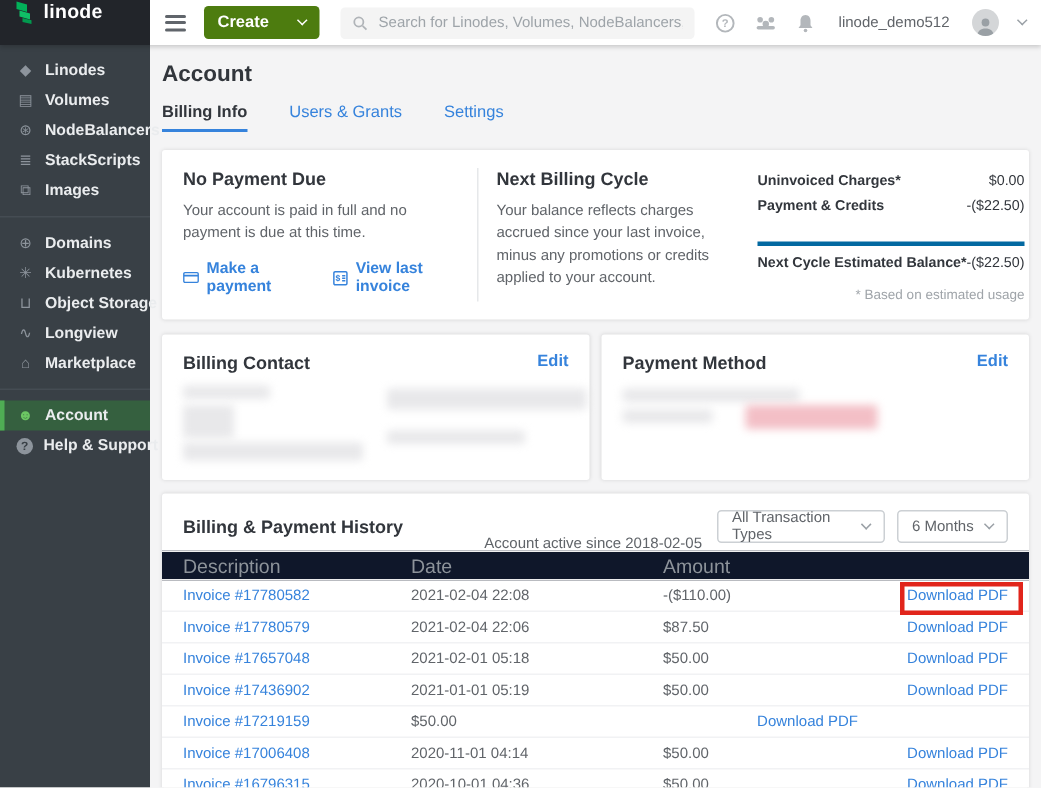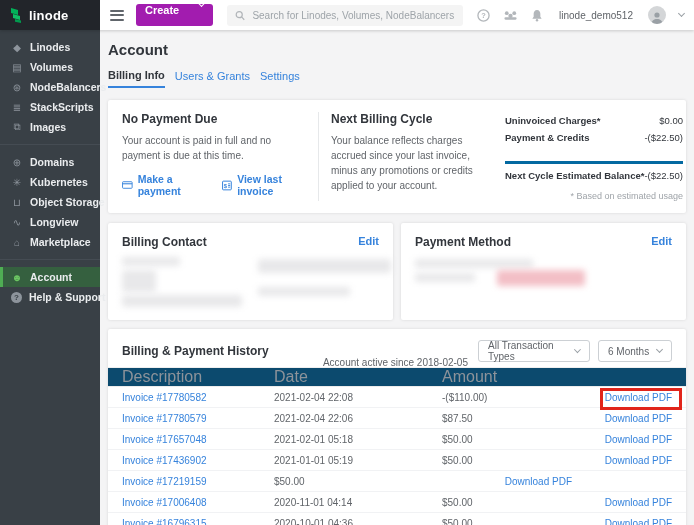--- a/index.html
+++ b/index.html
@@ -3,29 +3,29 @@
 <meta charset="utf-8">
 <style>
   * { margin:0; padding:0; box-sizing:border-box; }
   html,body { width:694px; height:525px; overflow:hidden; }
   body { font-family:"Liberation Sans", sans-serif; background:#f4f4f5; position:relative; }
   a { text-decoration:none; cursor:pointer; }
 
   
   .topbar { position:absolute; top:0; left:0; width:694px; height:30px; background:#fff;
             box-shadow:0 1px 3px rgba(0,0,0,.18); display:flex; align-items:center; z-index:10; }
-  .brand { width:100px; height:30px; background:#22252a; display:flex; align-items:center;
+  .brand { width:100px; height:30px; background:#22252a; display:flex; align-items:flex-start;
            padding-left:9px; gap:6px; flex:none; }
   .brand-name { color:#fff; font-weight:bold; font-size:13px; letter-spacing:.2px; }
   .hamburger { margin-left:10px; width:14px; height:11px; display:flex; flex-direction:column;
                justify-content:space-between; cursor:pointer; flex:none; }
   .hamburger span { height:2px; background:#60656b; border-radius:1px; }
-  .create-btn { margin-left:12px; background:#a21caf; color:#fff; font-size:11px; font-weight:bold;
+  .create-btn { margin-left:12px; background:#4d7c0f; color:#fff; font-size:11px; font-weight:bold;
                 height:22px; padding:0 9px; border:none; border-radius:3px; display:flex;
-                gap:20px; cursor:pointer; flex:none; }
+                align-items:center; gap:20px; cursor:pointer; flex:none; }
   .chev { width:5px; height:5px; border-right:1.5px solid currentColor; border-bottom:1.5px solid currentColor;
           transform:rotate(45deg); display:inline-block; margin-top:-3px; }
   .chev.gray { border-color:#9aa0a6; }
   .search-box { flex:1; margin:0 14px 0 14px; height:21px; background:#f4f4f4; border-radius:3px;
                 display:flex; align-items:center; padding:0 8px; gap:7px; }
   .search-box input { border:none; background:transparent; font-size:10px; color:#606469;
                       width:100%; outline:none; font-family:"Liberation Sans", sans-serif; }
   .search-box input::placeholder { color:#9ea4a9; }
   .top-icons { display:flex; align-items:center; gap:13px; margin-right:10px; flex:none; }
   .ticon { color:#b3b7bb; display:flex; align-items:center; cursor:pointer; }
@@ -42,21 +42,21 @@
   .side-item .s-icon { width:12px; color:#8d949c; font-size:10px; text-align:center; flex:none; }
   .side-item .s-label { font-size:10.5px; font-weight:bold; color:#eaecee; white-space:nowrap; }
   .side-item.active { background:#35603f; }
   .side-item.active::before { content:''; position:absolute; left:0; top:0; bottom:0; width:3px; background:#4fae54; }
   .side-item.active .s-icon { color:#6cc763; }
 
   
   .main { position:absolute; left:100px; top:30px; right:0; bottom:0; background:#f4f4f5;
           padding:8px 8px 0; overflow:hidden; }
   .page-title { font-size:15px; font-weight:bold; color:#32363c; margin:3px 0 11px; }
-  .tabs { display:flex; gap:10px; margin-bottom:12px;align-items:center; }
+  .tabs { display:flex; gap:28px; margin-bottom:12px; }
   .tab { font-size:11px; color:#3683dc; padding-bottom:5px; cursor:pointer; }
   .tab.active { color:#32363c; font-weight:bold; border-bottom:2px solid #3683dc; }
 
   .card { background:#fff; box-shadow:0 0 3px rgba(0,0,0,.12); border-radius:2px; }
 
   
   .summary-card { display:flex; padding:12px 14px; margin-bottom:10px; }
   .sum-col1 { flex:0 0 196px; padding-right:12px; }
   .vdiv { width:1px; background:#e6e8ea; flex:none; }
   .sum-col2 { flex:0 0 180px; padding:0 12px; }
@@ -83,22 +83,22 @@
   .hist-head { display:flex; align-items:center; height:32px; }
   .hist-title { font-size:12px; font-weight:bold; color:#32363c; flex:1; }
   .active-since { font-size:10px; color:#606469; margin-right:10px;margin-top:22px; }
   .select { border:1px solid #ccd0d4; border-radius:3px; height:22px; display:flex; align-items:center;
             justify-content:space-between; padding:0 9px; font-size:10px; color:#606469; background:#fff;
             cursor:pointer; flex:none; }
   .select.wide { width:112px; margin-right:8px; }
   .select.narrow { width:74px; }
   .thead, .t-row { display:grid; grid-template-columns:152px 168px 130px 1fr; align-items:center;
                    margin:0 -14px; padding:0 14px; }
-  .thead { height:20px; background:#0c4a6e; border-top:1px solid #efefef; border-bottom:1px solid #ececec;
-           color:#8d939a; font-size:16px; }
+  .thead { height:20px; background:#0f172a; border-top:1px solid #efefef; border-bottom:1px solid #ececec;
+           color:#8d939a; font-size:13px; }
   .t-row { height:21px; border-bottom:1px solid #f1f2f4; font-size:10px; color:#606469; position:relative; }
   .t-row .inv { color:#3683dc; }
   .cell.action { text-align:right; position:relative; }
   .cell.action a { color:#3683dc; font-size:10px; }
   .red-box { position:absolute; right:-10px; top:-4px; width:82px; height:22px;
              border:3px solid #e1251b; pointer-events:none; }
 </style>
 </head>
 <body>
 

